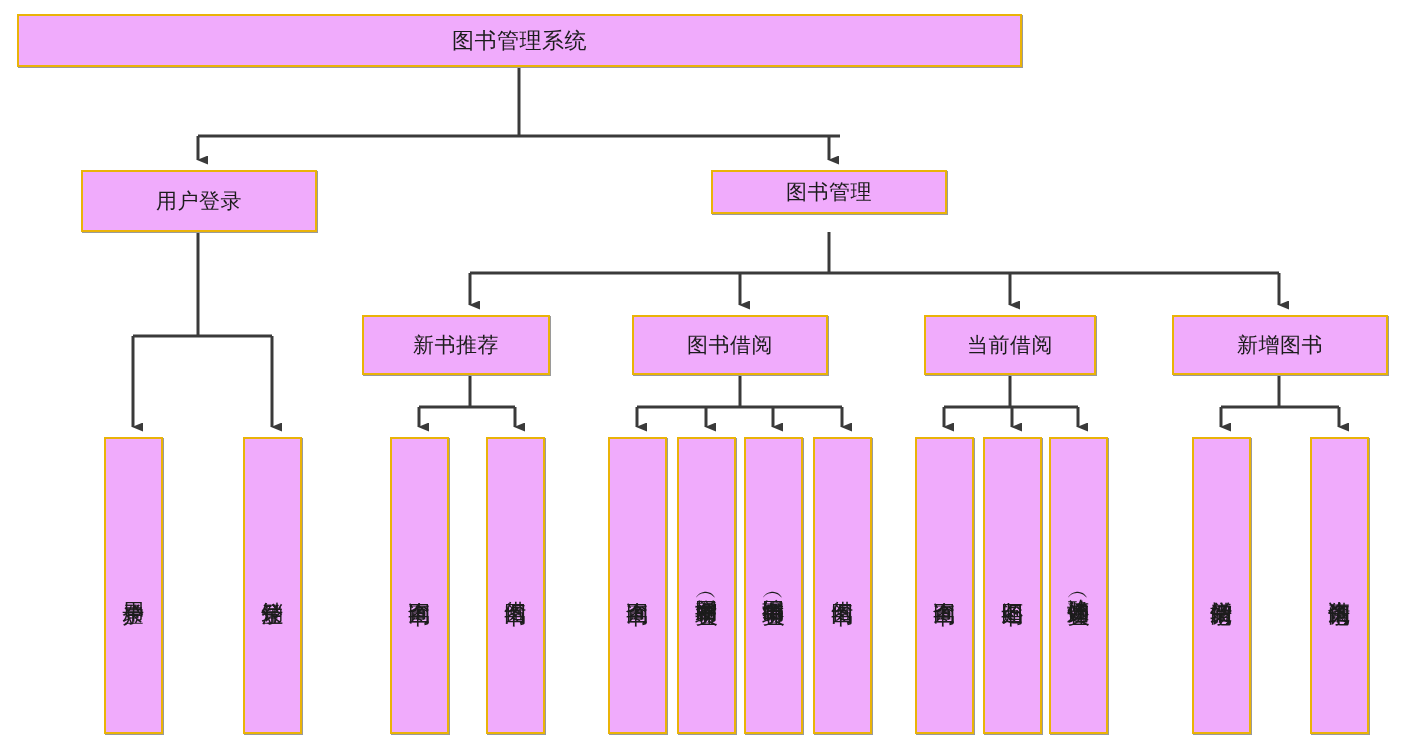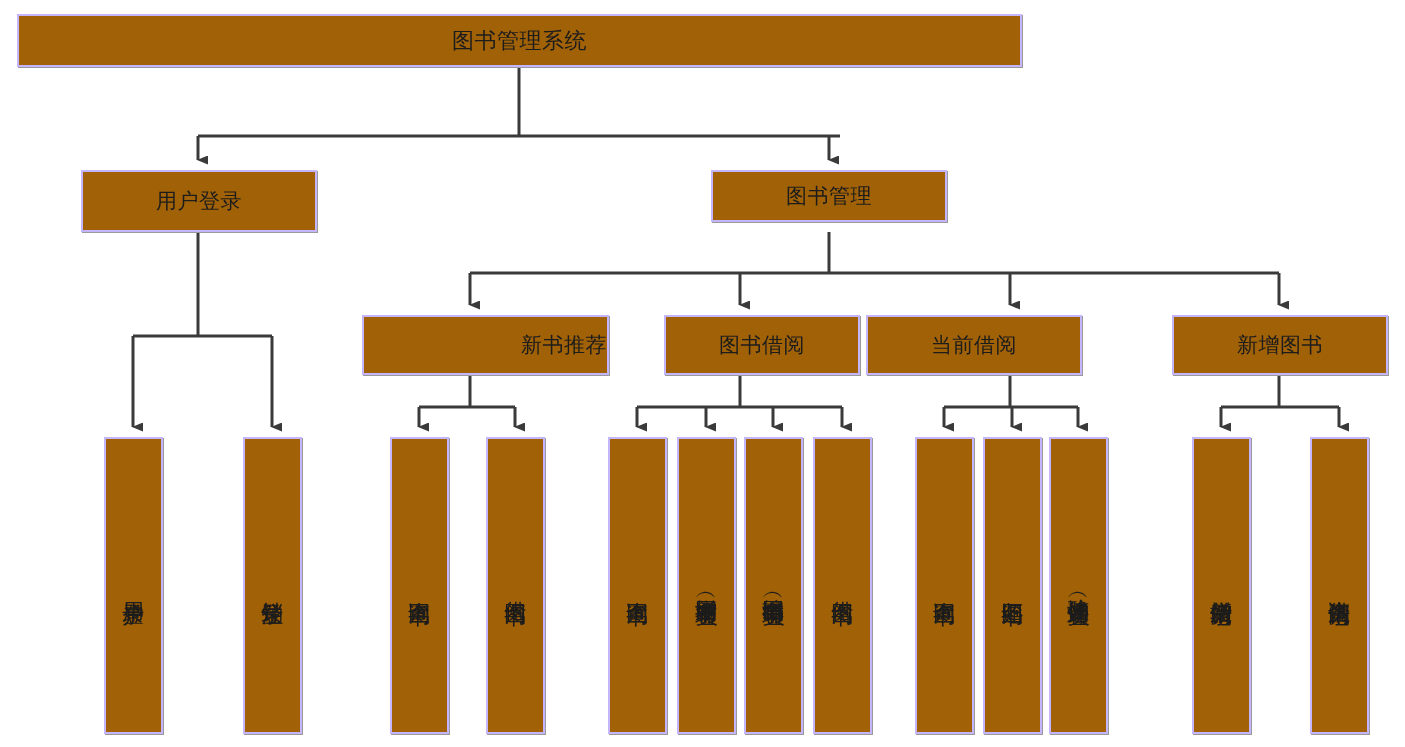--- a/index.html
+++ b/index.html
@@ -20,22 +20,22 @@
   svg.wires {
     position: absolute;
     left: 0;
     top: 0;
     width: 1405px;
     height: 747px;
   }
   .node {
     position: absolute;
     box-sizing: border-box;
-    background: #a16207;
-    border: 2px solid #c4b5fd;
+    background: #f0abfc;
+    border: 2px solid #eab308;
     box-shadow: 1px 1px 0 #9a9a9a;
     display: flex;
     align-items: center;
     justify-content: center;
     z-index: 2;
   }
   .node .lbl {
     color: #1c1c1c;
     line-height: 1.18;
     text-align: center;
@@ -125,31 +125,31 @@
     </g>
   </svg>
 
   <div class="node root h" style="left:17px; top:14px; width:1005px; height:53px;">
     <span class="lbl">图书管理系统</span>
   </div>
 
   <div class="node h" style="left:81px; top:170px; width:236px; height:62px;">
     <span class="lbl">用户登录</span>
   </div>
-  <div class="node h" style="left:711px; top:170px; width:236px; height:52px;">
+  <div class="node h" style="left:711px; top:170px; width:236px; height:44px;">
     <span class="lbl">图书管理</span>
   </div>
 
-  <div class="node h" style="left:362px; top:315px; width:247px; height:60px;justify-content:flex-end;">
+  <div class="node h" style="left:362px; top:315px; width:188px; height:60px;">
     <span class="lbl">新书推荐</span>
   </div>
-  <div class="node h" style="left:632px; top:315px; width:196px; height:60px;margin-left:32px;">
+  <div class="node h" style="left:632px; top:315px; width:196px; height:60px;">
     <span class="lbl">图书借阅</span>
   </div>
-  <div class="node h" style="left:866px; top:315px; width:216px; height:60px;">
+  <div class="node h" style="left:924px; top:315px; width:172px; height:60px;">
     <span class="lbl">当前借阅</span>
   </div>
   <div class="node h" style="left:1172px; top:315px; width:216px; height:60px;">
     <span class="lbl">新增图书</span>
   </div>
 
   <div class="node v" style="left:104px; top:437px; width:59px; height:297px;">
     <span class="lbl">用户登录</span>
   </div>
   <div class="node v" style="left:243px; top:437px; width:59px; height:297px;">

